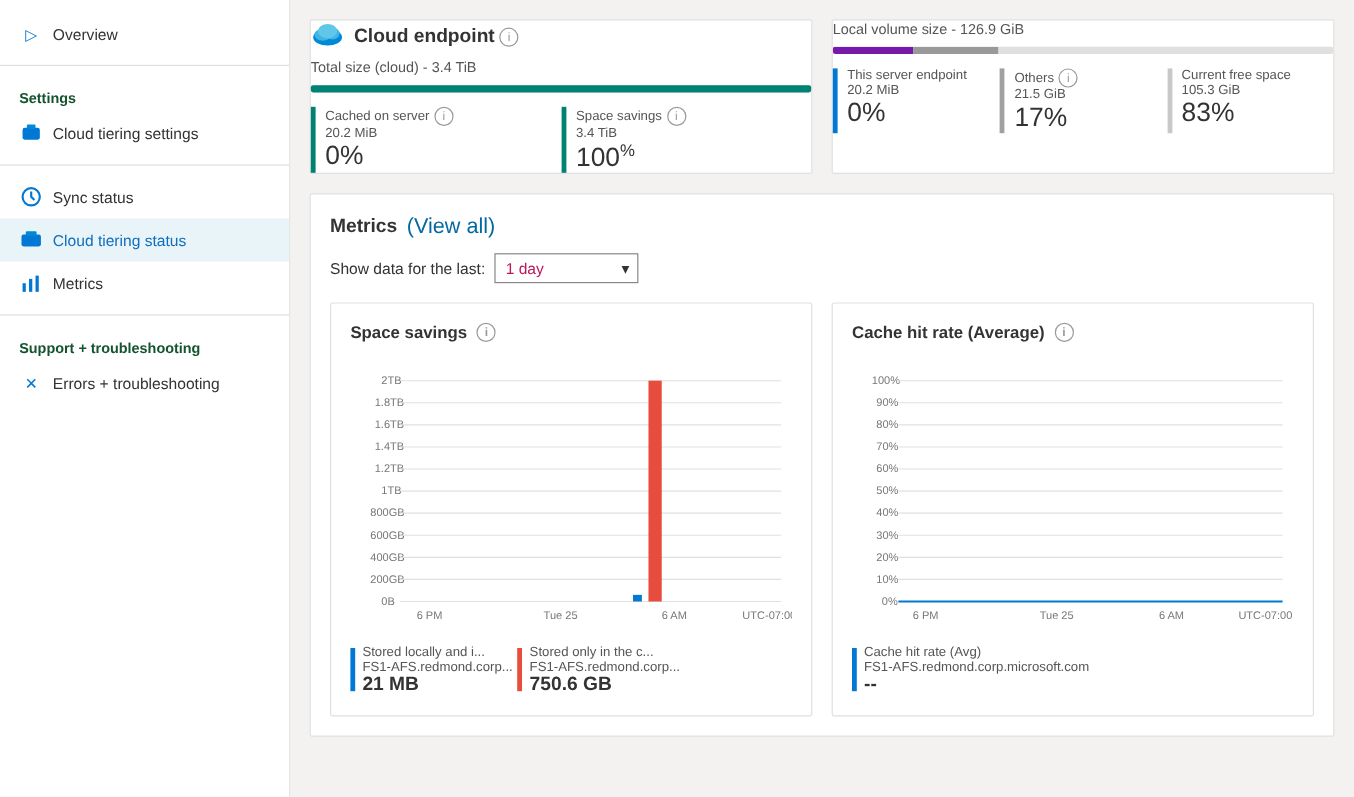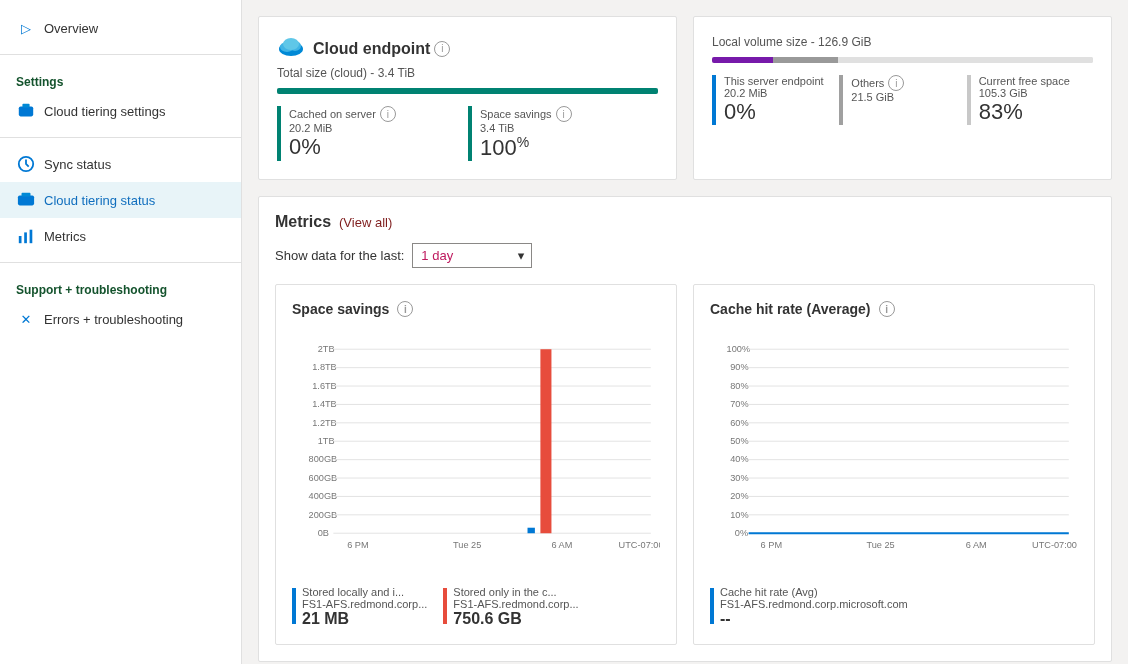--- a/index.html
+++ b/index.html
@@ -12,21 +12,21 @@
     .sidebar-item .icon { width: 20px; height: 20px; margin-right: 8px; display: flex; align-items: center; justify-content: center; flex-shrink: 0; }
     .sidebar-section-title { font-weight: 600; font-size: 12px; color: #14532d; padding: 12px 16px 4px 16px; }
     .sidebar-divider { border: none; border-top: 1px solid #e0e0e0; margin: 8px 0; }
 
     
     .main { flex: 1; overflow-y: auto; padding: 16px; background: #f3f2f1; }
 
     
     .cards-row { display: flex; gap: 16px; margin-bottom: 16px; }
 
-    .card { background: #fff; border: 1px solid #e0e0e0; border-radius: 2px; padding: 18px; }
+    .card { background: #fff; border: 1px solid #e0e0e0; border-radius: 2px; padding: 0; }
     .card-cloud { flex: 1; }
     .card-volume { flex: 1; }
 
     .card-header { display: flex; align-items: center; margin-bottom: 4px; }
     .card-title { font-size: 16px; font-weight: 600; margin-left: 8px; }
     .card-subtitle { font-size: 12px; color: #555; margin-bottom: 8px; }
     .info-icon { display: inline-flex; align-items: center; justify-content: center; width: 16px; height: 16px; border: 1px solid #999; border-radius: 50%; font-size: 10px; color: #999; margin-left: 4px; cursor: pointer; }
 
     
     .progress-bar-container { height: 6px; background: #e0e0e0; border-radius: 2px; margin-bottom: 12px; }
@@ -41,38 +41,38 @@
     .stat-item.light-gray { border-color: #c8c8c8; }
     .stat-label { font-size: 11px; color: #555; display: flex; align-items: center; }
     .stat-sub { font-size: 11px; color: #555; }
     .stat-value { font-size: 22px; font-weight: 300; color: #333; }
     .stat-value sup { font-size: 14px; font-weight: 400; }
 
     
     .metrics-section { background: #fff; border: 1px solid #e0e0e0; border-radius: 2px; padding: 16px; margin-bottom: 16px; }
     .metrics-header { display: flex; align-items: center; margin-bottom: 12px; }
     .metrics-title { font-size: 16px; font-weight: 600; }
-    .view-all-link { color: #7f1d1d; text-decoration: none; font-size: 13px; margin-left: 8px; cursor: pointer; }
+    .view-all-link { color: #0369a1; text-decoration: none; font-size: 18px; margin-left: 8px; cursor: pointer; }
 
     .filter-row { display: flex; align-items: center; gap: 8px; margin-bottom: 16px; }
     .filter-label { font-size: 13px; color: #333; }
     .select-box { border: 1px solid #8a8886; padding: 4px 28px 4px 8px; font-size: 13px; color: #be185d; background: #fff; appearance: none; -webkit-appearance: none; cursor: pointer; min-width: 120px; position: relative; }
     .select-wrapper { position: relative; display: inline-flex; align-items: center; }
     .select-wrapper::after { content: '▾'; position: absolute; right: 8px; pointer-events: none; color: #333; }
 
     
     .charts-row { display: flex; gap: 16px; }
     .chart-card { flex: 1; background: #fff; border: 1px solid #e0e0e0; border-radius: 2px; padding: 16px; }
     .chart-title { font-size: 14px; font-weight: 600; margin-bottom: 12px; display: flex; align-items: center; gap: 4px; }
 
     
     .chart-area { width: 100%; }
 
     
-    .chart-legend { display: flex; gap: 16px; margin-top: 24px; flex-wrap: wrap; }
+    .chart-legend { display: flex; gap: 4px; margin-top: 8px; flex-wrap: wrap; }
     .legend-item { display: flex; align-items: flex-start; gap: 6px; }
     .legend-color { width: 4px; height: 36px; flex-shrink: 0; margin-top: 2px; }
     .legend-text { font-size: 11px; color: #555; }
     .legend-value { font-size: 16px; font-weight: 600; color: #333; }
 
     
     .cloud-icon { color: #0089d6; font-size: 20px; }
     .volume-icon { color: #555; font-size: 18px; }
     .icon-tiering { color: #0078d4; }
     .chart-grid-label { font-size: 10px; fill: #777; }
@@ -192,20 +192,21 @@
           </div>
           <div class="stat-sub">20.2 MiB</div>
           <div class="stat-value">0%</div>
         </div>
         <div class="stat-item gray">
           <div class="stat-label">
             <span>Others</span>
             <span class="info-icon">i</span>
           </div>
           <div class="stat-sub">21.5 GiB</div>
+          <div class="stat-value">17%</div>
         </div>
         <div class="stat-item light-gray">
           <div class="stat-label">
             <span>Current free space</span>
           </div>
           <div class="stat-sub">105.3 GiB</div>
           <div class="stat-value">83%</div>
         </div>
       </div>
     </div>

